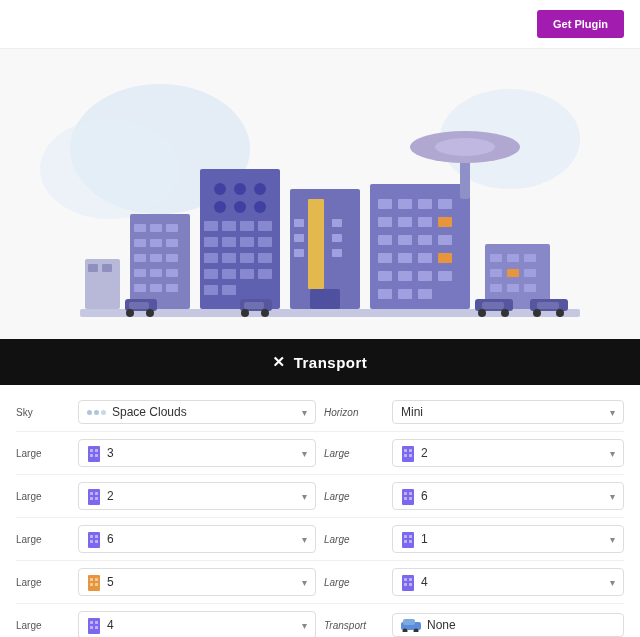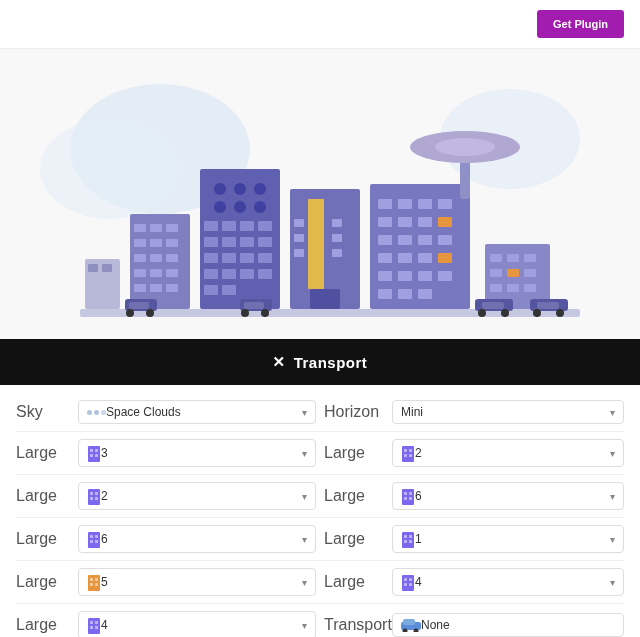--- a/index.html
+++ b/index.html
@@ -66,56 +66,58 @@
       align-items: center;
       padding: 7px 0;
       border-bottom: 1px solid #f0f0f0;
       gap: 8px;
     }
     .control-row:last-child {
       border-bottom: none;
     }
     .control-label {
       width: 58px;
-      font-size: 16px;
+      font-size: 10px;
       color: #555;
       flex-shrink: 0;
     }
     .control-left {
       display: flex;
       align-items: center;
       flex: 1;
       gap: 4px;
     }
     .control-right {
       display: flex;
       align-items: center;
       flex: 1;
       gap: 8px;
     }
     .control-right .control-label {
       width: 60px;
+      font-style: italic;
     }
     .select-wrapper {
       display: flex;
       align-items: center;
       border: 1px solid #ddd;
       border-radius: 4px;
       padding: 4px 8px;
       background: #fff;
       cursor: pointer;
       min-width: 110px;
       flex: 1;
       justify-content: space-between;
       font-size: 12px;
       color: #333;
     }
     .select-inner {
       display: flex;
       align-items: center;
+      gap: 6px;
     }
     .chevron {
       font-size: 10px;
       color: #888;
     }
     .building-icon {
       width: 14px;
       height: 18px;
       flex-shrink: 0;
     }

